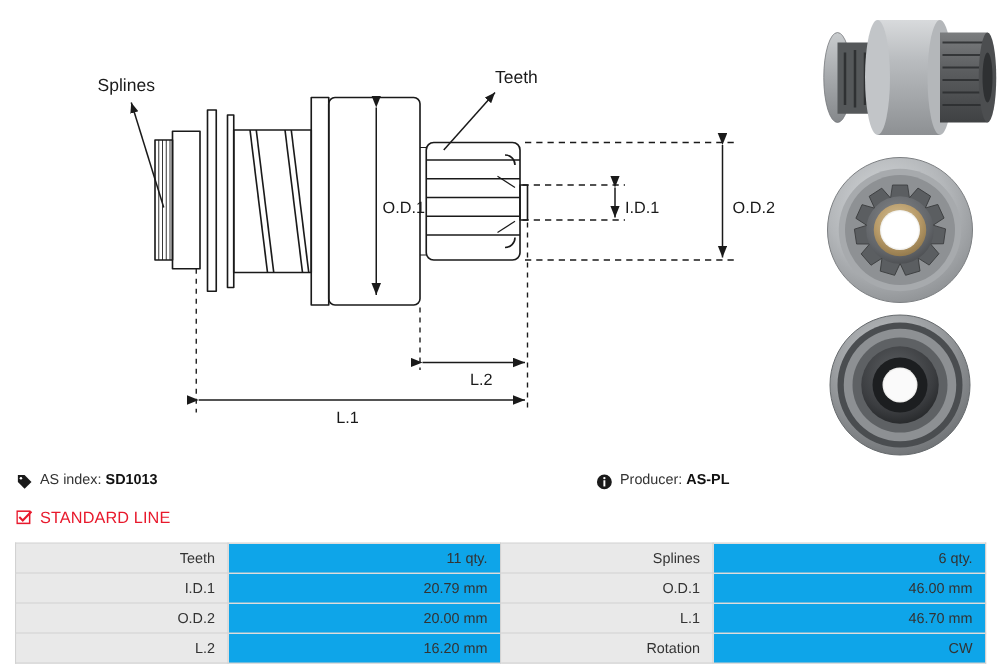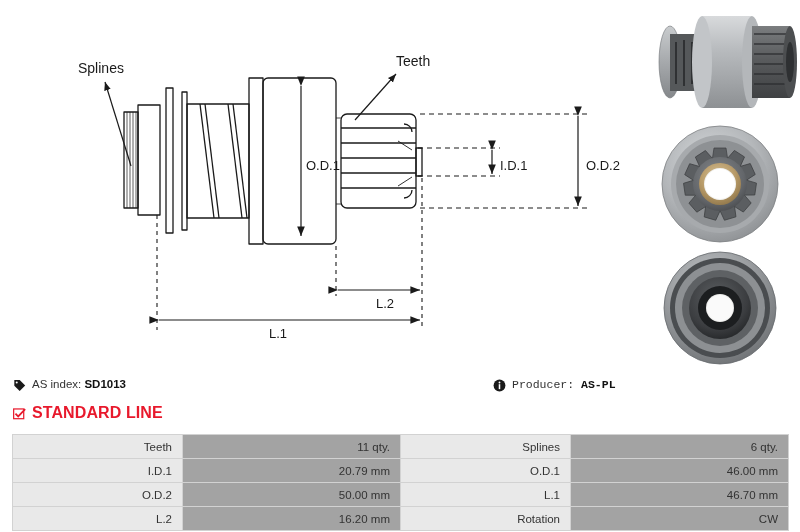--- a/index.html
+++ b/index.html
@@ -48,21 +48,21 @@
 
   
   #info-bar {
     position: absolute;
     left: 0; top: 368px;
     width: 658px; height: 62px; text-align: right;
   }
   .info-col { position: absolute; top: 0; }
   #info-col-1 { left: 12px;  width: 170px; }
   #info-col-2 { left: 186px; width: 310px; }
-  #info-col-3 { left: 492px; width: 180px; font-family: Liberation Mono, monospace; }
+  #info-col-3 { left: 476px; width: 180px; }
 
   .info-row {
     display: flex;
     align-items: center;
     height: 22px;
     margin-top: 6px;
     font-size: 11.5px;
     color: #333333;
     white-space: nowrap;
   }
@@ -74,22 +74,22 @@
     align-items: center;
     justify-content: center;
     width: 14px; height: 14px;
     margin-right: 6px;
     flex: 0 0 14px;
   }
   .icon-slot svg { display: block; }
 
   .standard-line {
     color: #e8192c;
-    font-weight: bold;
-    font-size: 16px;
+    font-weight: normal;
+    font-size: 13px;
     letter-spacing: 0.1px;
   }
 
   
   #spec-table {
     position: absolute;
     left: 12px; top: 434px;
     width: 776px;
     border-collapse: collapse;
     table-layout: fixed;
@@ -102,21 +102,21 @@
     padding: 0 10px;
     text-align: right;
     white-space: nowrap;
     overflow: hidden;
   }
   #spec-table td.k {
     background: #e9e9e9;
     color: #333333;
   }
   #spec-table td.v {
-    background: #a3a3a3;
+    background: #0ea5e9;
     color: #333333;
   }
   #spec-table col.c-k1 { width: 170px; }
   #spec-table col.c-v1 { width: 218px; }
   #spec-table col.c-k2 { width: 170px; }
   #spec-table col.c-v2 { width: 218px; }
 
   
   .dim-label {
     font-family: "Liberation Sans", sans-serif;
@@ -435,21 +435,21 @@
       <td class="v">6 qty.</td>
     </tr>
     <tr>
       <td class="k">I.D.1</td>
       <td class="v">20.79 mm</td>
       <td class="k">O.D.1</td>
       <td class="v">46.00 mm</td>
     </tr>
     <tr>
       <td class="k">O.D.2</td>
-      <td class="v">50.00 mm</td>
+      <td class="v">20.00 mm</td>
       <td class="k">L.1</td>
       <td class="v">46.70 mm</td>
     </tr>
     <tr>
       <td class="k">L.2</td>
       <td class="v">16.20 mm</td>
       <td class="k">Rotation</td>
       <td class="v">CW</td>
     </tr>
   </tbody>

